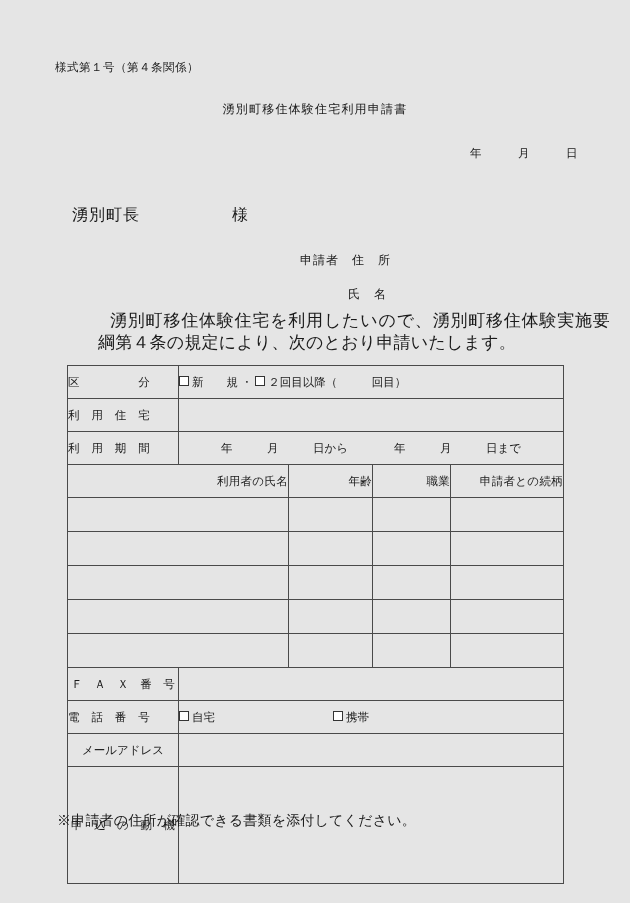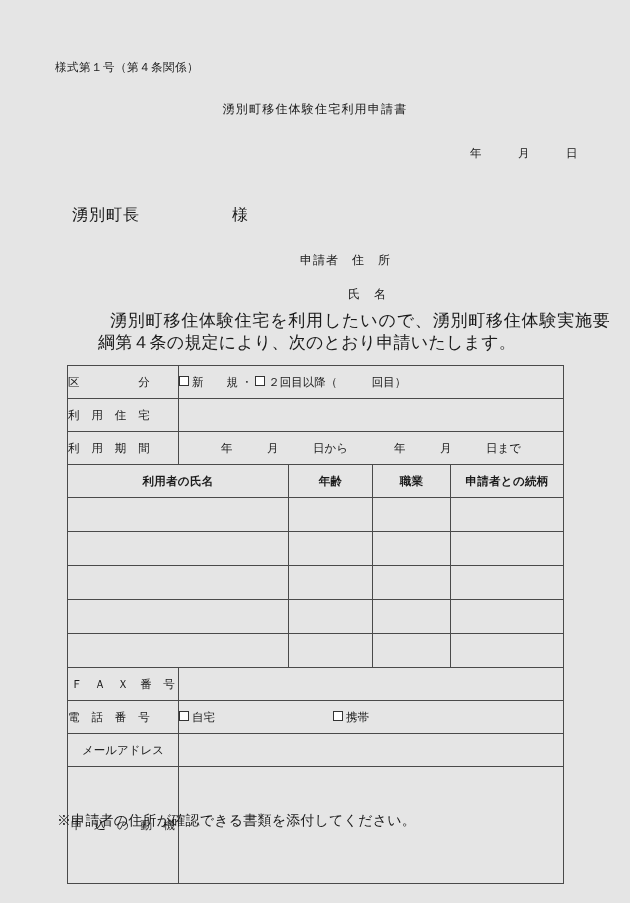--- a/index.html
+++ b/index.html
@@ -122,23 +122,22 @@
     padding-left: 10px;
     text-align: left;
     white-space: pre;
     font-family: Liberation Serif, serif;
   }
   .val-center {
     text-align: center;
     white-space: pre;
   }
   .col-head {
-    text-align: center;
+    text-align: right;
     letter-spacing: 0.3px;
-    font-weight: bold;
   }
   td.blank {
     height: 33px;
   }
   td.motive {
     height: 116px;
     text-align: center;
     vertical-align: middle;
     white-space: pre;
   }

